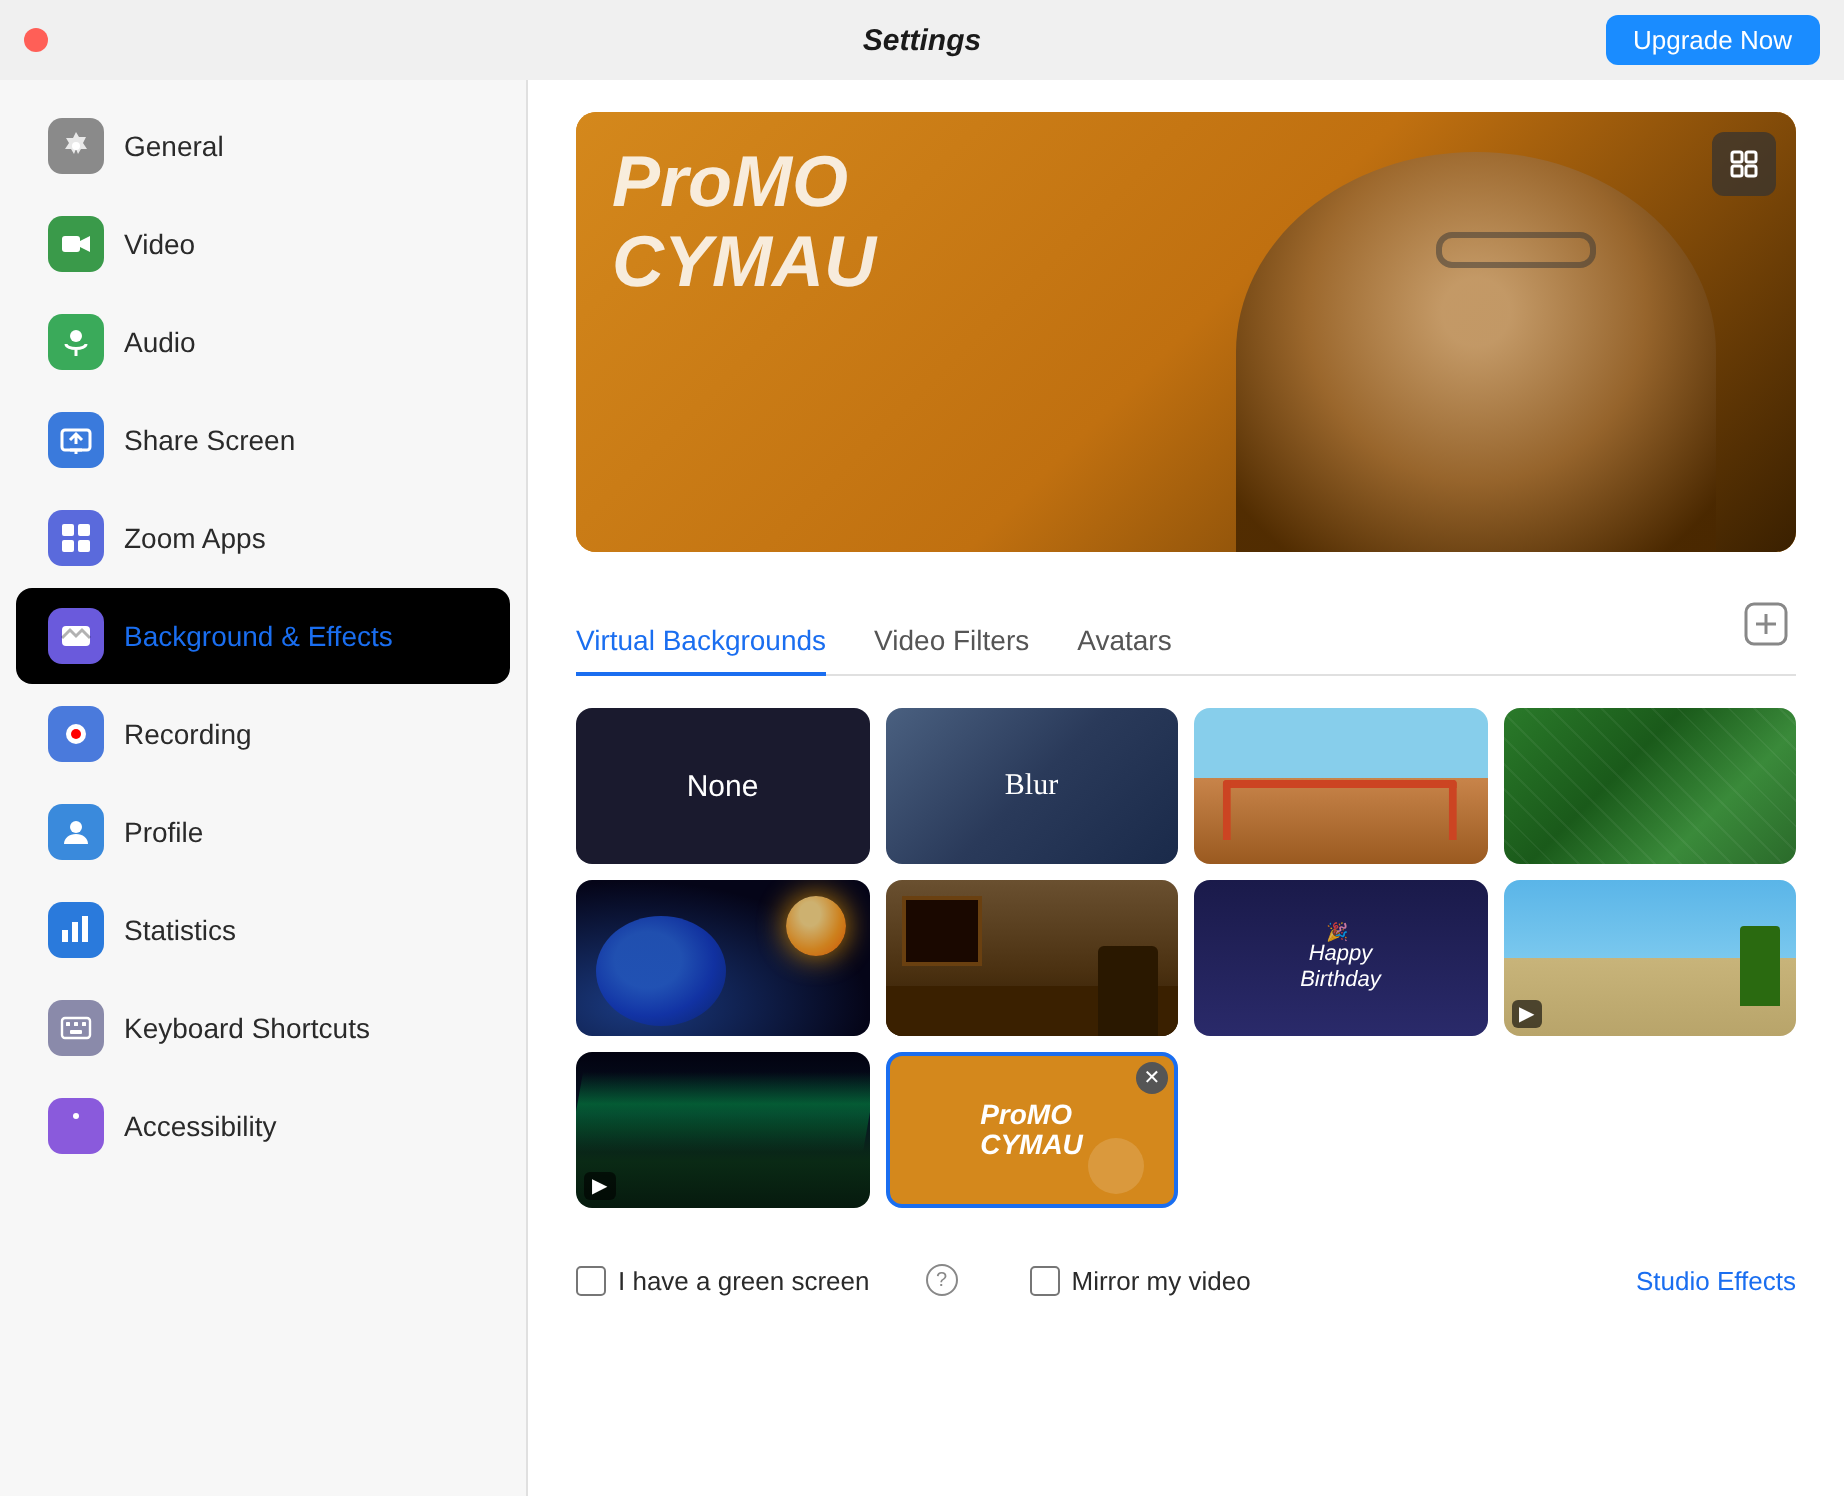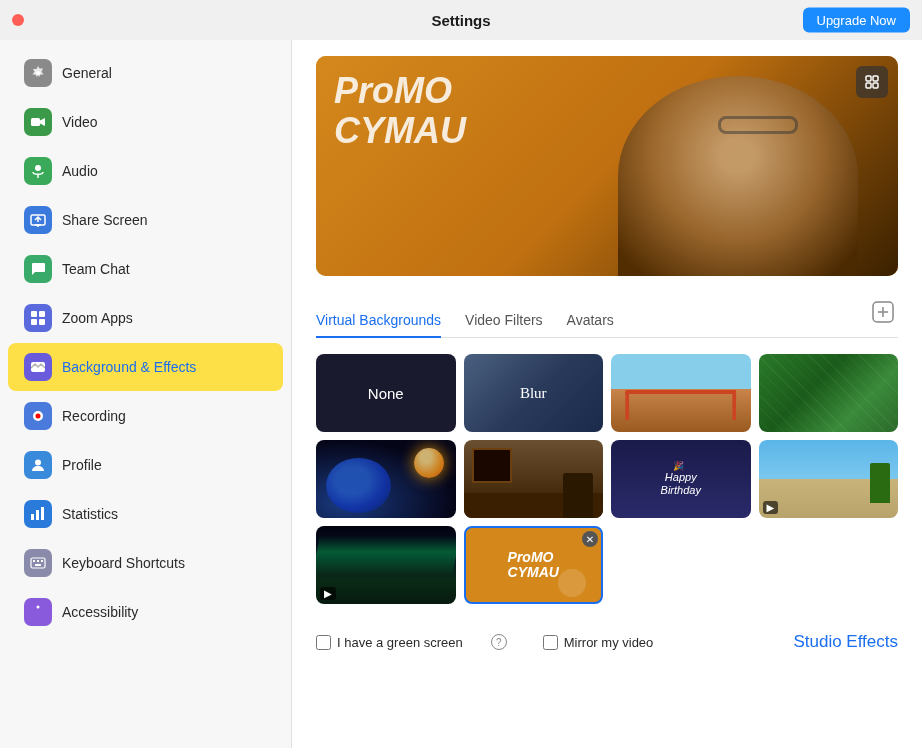--- a/index.html
+++ b/index.html
@@ -20,20 +20,21 @@
       display: flex;
       align-items: center;
       justify-content: center;
       position: relative;
       flex-shrink: 0;
     }
     .title-bar-title {
       font-size: 15px;
       font-weight: 600;
       color: #1a1a1a;
+      font-style: italic;
     }
     .traffic-light {
       position: absolute;
       left: 12px;
       top: 50%;
       transform: translateY(-50%);
       width: 12px;
       height: 12px;
       border-radius: 50%;
       background: #ff5f57;
@@ -55,40 +56,40 @@
 
     
     .main-layout {
       display: flex;
       flex: 1;
       overflow: hidden;
     }
 
     
     .sidebar {
-      width: 292px;
+      width: 264px;
       background: #f7f7f7;
       border-right: 1px solid #e0e0e0;
       padding: 8px 0;
       flex-shrink: 0;
       overflow-y: auto;
     }
     .sidebar-item {
       display: flex;
       align-items: center;
       gap: 10px;
       padding: 10px 16px;
       cursor: pointer;
       border-radius: 8px;
       margin: 1px 8px;
       color: #2a2a2a;
       font-size: 14px;
     }
     .sidebar-item.active {
-      background: #fde047;
+      background: #000000;
       color: #1a6ef0;
     }
     .sidebar-icon {
       width: 28px;
       height: 28px;
       border-radius: 7px;
       display: flex;
       align-items: center;
       justify-content: center;
       flex-shrink: 0;
@@ -263,21 +264,21 @@
       height: 16px;
       border-radius: 50%;
       border: 1.5px solid #888;
       font-size: 10px;
       color: #888;
       cursor: pointer;
     }
     .studio-effects-link {
       margin-left: auto;
       color: #1a6ef0;
-      font-size: 17px;
+      font-size: 13px;
       cursor: pointer;
     }
 
     
     .icon-gray { background: #8a8a8a; }
     .icon-green-camera { background: #3a9a4a; }
     .icon-green-audio { background: #3aaa5a; }
     .icon-blue-share { background: #3a7adc; }
     .icon-green-chat { background: #3aaa6a; }
     .icon-blue-apps { background: #5a6adc; }
@@ -333,28 +334,20 @@
           <svg width="16" height="16" viewBox="0 0 16 16" fill="none" stroke="white" stroke-width="1.5">
             <rect x="1" y="3" width="14" height="10" rx="1.5"></rect>
             <line x1="5" y1="13" x2="11" y2="13"></line>
             <line x1="8" y1="13" x2="8" y2="15"></line>
             <path d="M5 8l3-3 3 3M8 5v5" stroke="white" stroke-width="1.5"></path>
           </svg>
         </div>
         <span>Share Screen</span>
       </div>
       <div class="sidebar-item">
-        <div class="sidebar-icon icon-green-chat">
-          <svg width="16" height="16" viewBox="0 0 16 16" fill="white">
-            <path d="M2 2h12a1 1 0 011 1v7a1 1 0 01-1 1H5l-3 3V3a1 1 0 011-1z"></path>
-          </svg>
-        </div>
-        <span>Team Chat</span>
-      </div>
-      <div class="sidebar-item">
         <div class="sidebar-icon icon-blue-apps">
           <svg width="16" height="16" viewBox="0 0 16 16" fill="white">
             <rect x="1" y="1" width="6" height="6" rx="1"></rect>
             <rect x="9" y="1" width="6" height="6" rx="1"></rect>
             <rect x="1" y="9" width="6" height="6" rx="1"></rect>
             <rect x="9" y="9" width="6" height="6" rx="1"></rect>
           </svg>
         </div>
         <span>Zoom Apps</span>
       </div>

